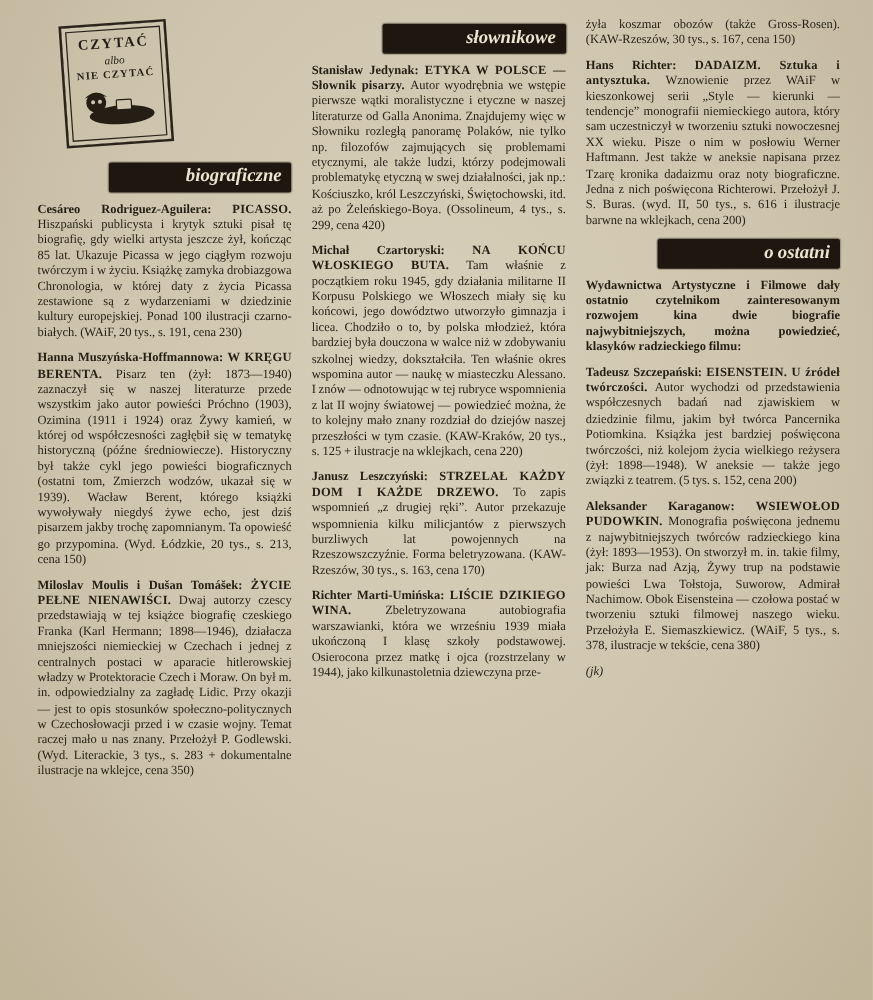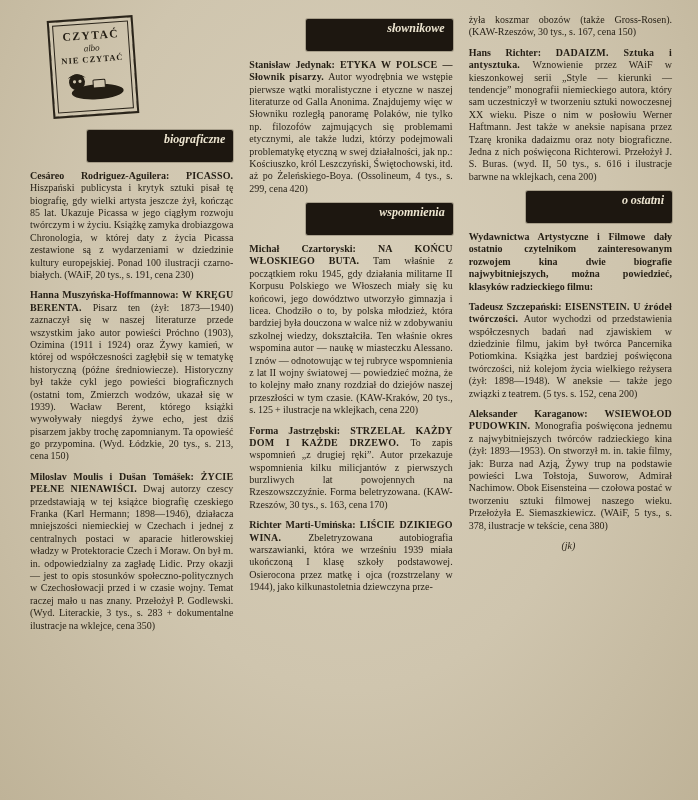--- a/index.html
+++ b/index.html
@@ -18,25 +18,25 @@
   .col {
     flex:1; min-width:0;
     font-size:10px; line-height:1.24; text-align:justify;
     word-spacing:-0.3px;
   }
   .entry { margin:0 0 8px 0; }
   .author, .title { font-weight:bold;margin-top:16px; }
   .author::after, .title::after { content:" "; }
   .title { letter-spacing:.2px; }
   .intro .body-text { font-weight:bold; }
-  .sig { text-align:center; font-style:italic; margin:2px 4px 0 0; }
+  .sig { text-align:left; font-style:italic; margin:2px 4px 0 0; }
   .sec-header {
     background:#1d1710; color:#ece4cf;
-    font-style:italic; font-weight:bold; font-size:12px;
-    text-align:right; padding:2px 8px 15px;
+    font-style:italic; font-weight:bold; font-size:15px;
+    text-align:right; padding:2px 8px 3px;
     margin:5px 0 8px auto; width:72%;
     box-sizing:border-box; border-radius:2px;
     box-shadow:0 0 0 1px rgba(40,32,20,.25);
   }
   
   .stamp {
     width:86px; height:98px; box-sizing:border-box;
     border:2px solid #2a241a;
     box-shadow: inset 0 0 0 3px #cfc5ae, inset 0 0 0 4px #2a241a;
     transform:rotate(-4deg);
@@ -87,28 +87,27 @@
     </div>
 
     <div class="col">
 
       <div class="sec-header">słownikowe</div>
 
       <p class="entry">
         <span class="author">Stanisław Jedynak:</span><span class="title">ETYKA W POLSCE — Słownik pisarzy.</span><span class="body-text">Autor wyodrębnia we wstępie pierwsze wątki moralistyczne i etyczne w naszej literaturze od Galla Anonima. Znajdujemy więc w Słowniku rozległą panoramę Polaków, nie tylko np. filozofów zajmujących się problemami etycznymi, ale także ludzi, którzy podejmowali problematykę etyczną w swej działalności, jak np.: Kościuszko, król Leszczyński, Świętochowski, itd. aż po Żeleńskiego-Boya. (Ossolineum, 4 tys., s. 299, cena 420)</span>
       </p>
 
-      <div class="sec-header">wspomnienia</div>
 
       <p class="entry">
         <span class="author">Michał Czartoryski:</span><span class="title">NA KOŃCU WŁOSKIEGO BUTA.</span><span class="body-text">Tam właśnie z początkiem roku 1945, gdy działania militarne II Korpusu Polskiego we Włoszech miały się ku końcowi, jego dowództwo utworzyło gimnazja i licea. Chodziło o to, by polska młodzież, która bardziej była doucz­ona w walce niż w zdobywaniu szkolnej wiedzy, dokształciła. Ten właśnie okres wspomina autor — naukę w miasteczku Alessano. I znów — odnotowując w tej rubryce wspomnienia z lat II wojny światowej — powiedzieć można, że to kolejny mało znany rozdział do dziejów naszej przeszłości w tym czasie. (KAW-Kraków, 20 tys., s. 125 + ilustracje na wklejkach, cena 220)</span>
       </p>
 
       <p class="entry">
-        <span class="author">Forma Jastrzębski:</span><span class="title">STRZELAŁ KAŻDY DOM I KAŻDE DRZEWO.</span><span class="body-text">To zapis wspomnień „z drugiej ręki”. Autor przekazuje wspomnienia kilku milicjantów z pierwszych burzliwych lat powojennych na Rzeszowszczyźnie. Forma beletryzowana. (KAW-Rzeszów, 30 tys., s. 163, cena 170)</span>
+        <span class="author">Janusz Leszczyński:</span><span class="title">STRZELAŁ KAŻDY DOM I KAŻDE DRZEWO.</span><span class="body-text">To zapis wspomnień „z drugiej ręki”. Autor przekazuje wspomnienia kilku milicjantów z pierwszych burzliwych lat powojennych na Rzeszowszczyźnie. Forma beletryzowana. (KAW-Rzeszów, 30 tys., s. 163, cena 170)</span>
       </p>
 
       <p class="entry">
         <span class="author">Richter Marti-Umińska:</span><span class="title">LIŚCIE DZIKIEGO WINA.</span><span class="body-text">Zbeletryzowana autobiografia warszawianki, która we wrześniu 1939 miała ukończoną I klasę szkoły podstawowej. Osierocona przez matkę i ojca (rozstrzelany w 1944), jako kilkunastoletnia dziewczyna prze-</span>
       </p>
     </div>
 
     <div class="col">
 
       <p class="entry">

